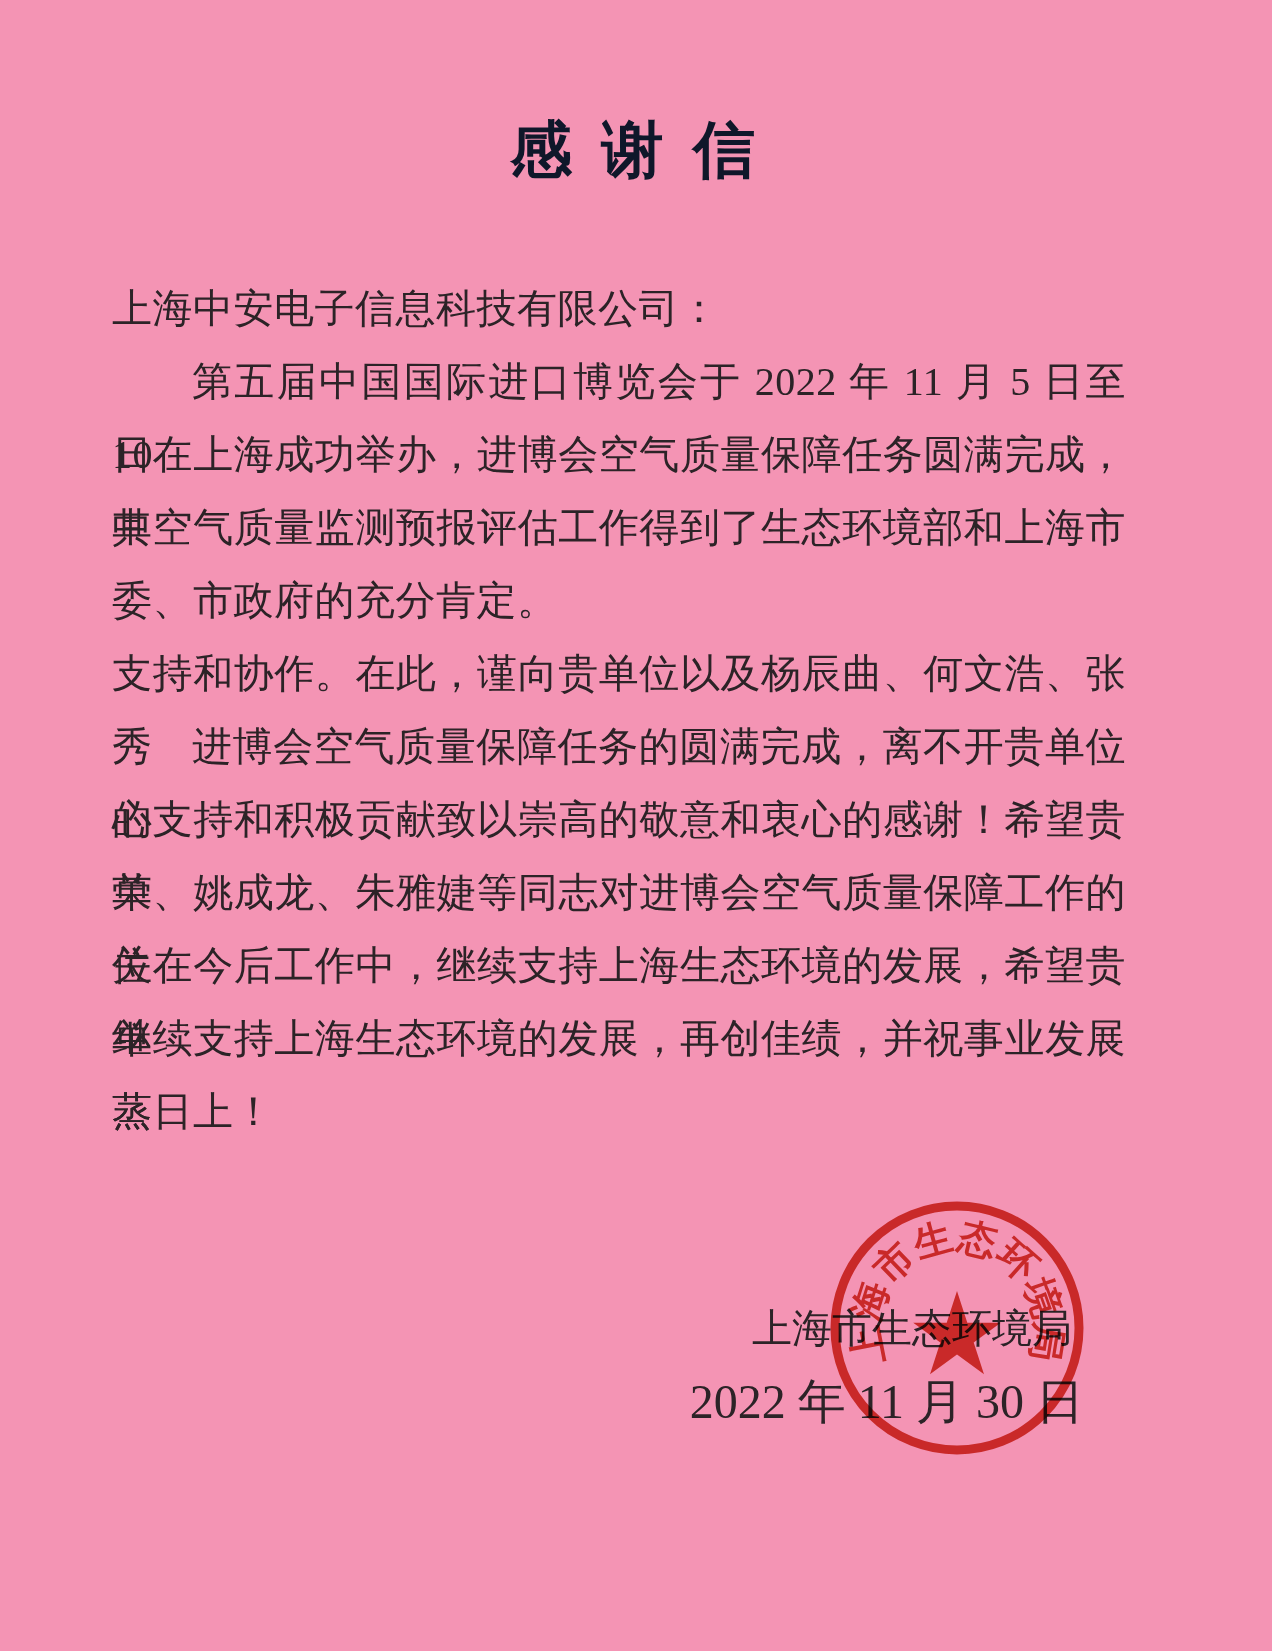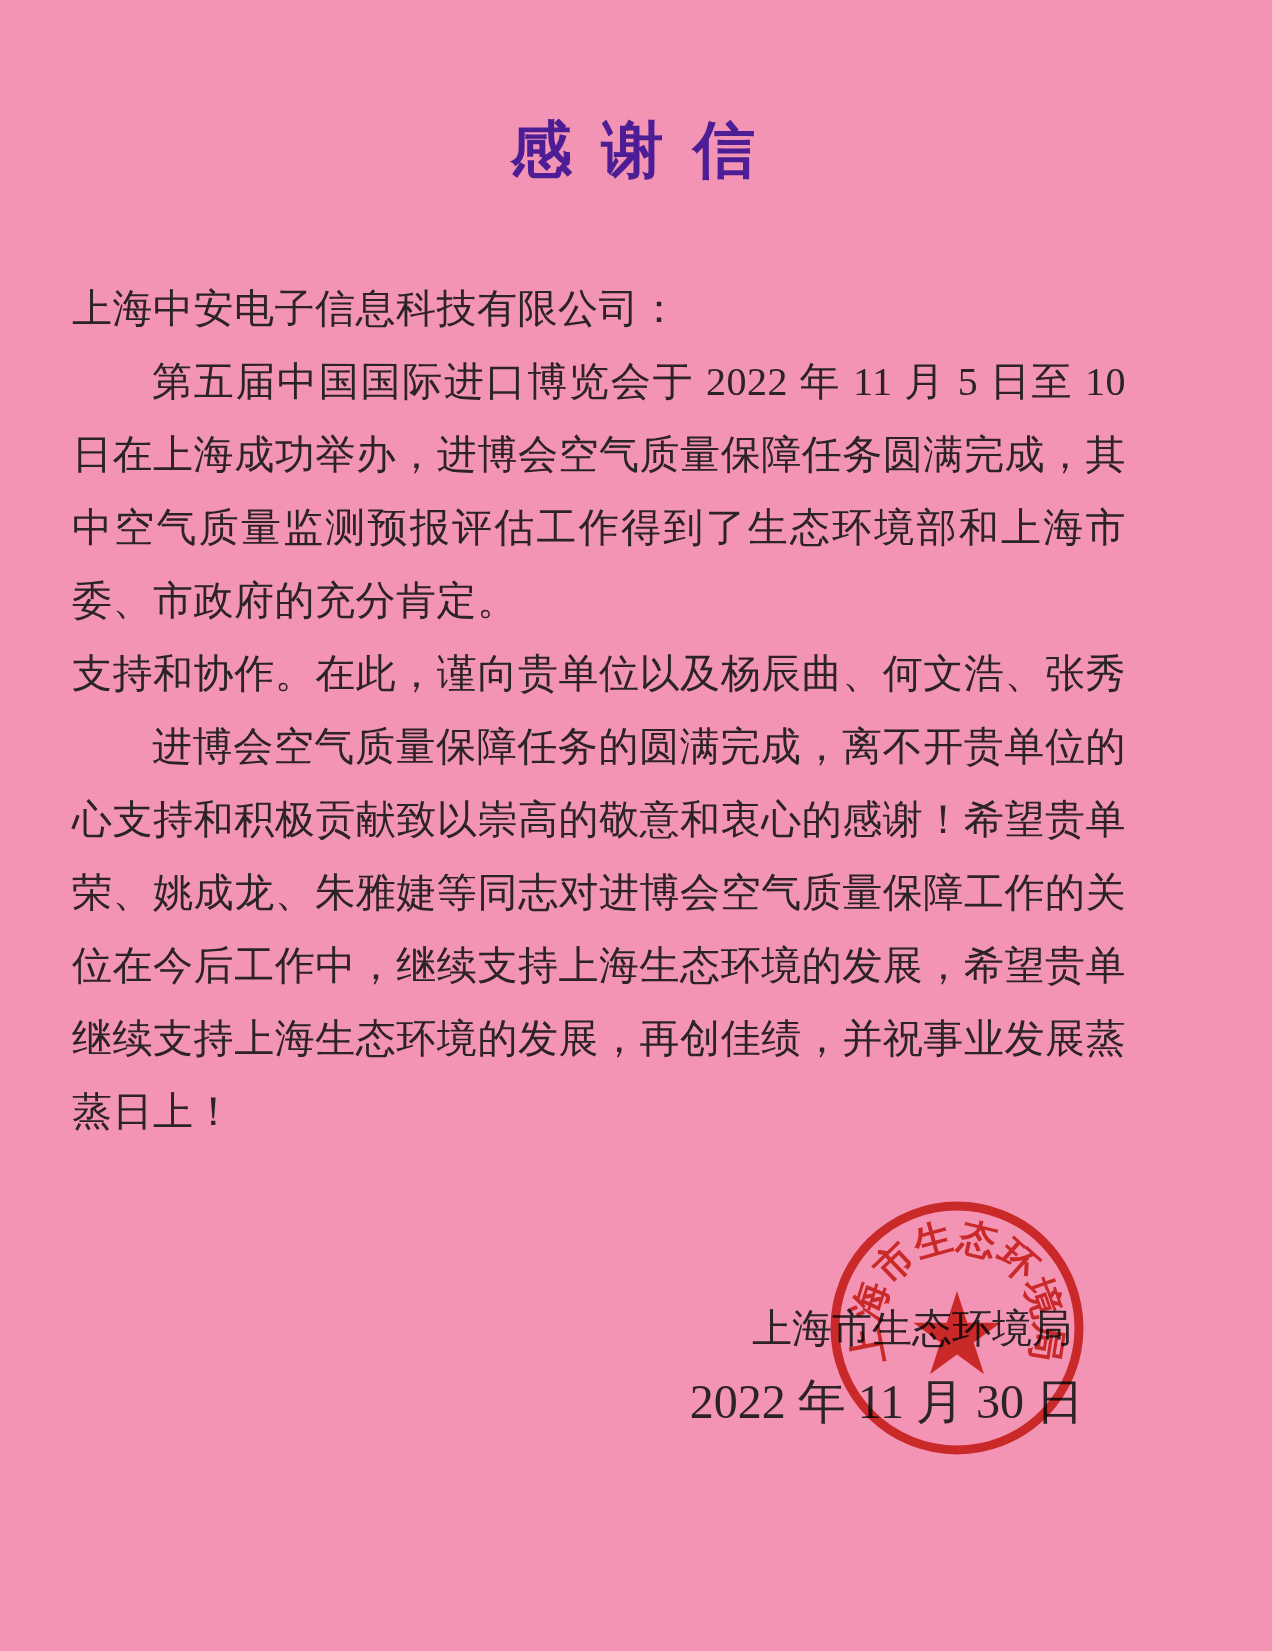--- a/index.html
+++ b/index.html
@@ -12,25 +12,25 @@
     color: #2c2327;
     overflow: hidden;
   }
   .title {
     margin: 118px 0 0 0;
     text-align: center;
     font-size: 62px;
     line-height: 64px;
     font-weight: 700;
     letter-spacing: 7px;
-    color: #4c1d95;
+    color: #0f172a;
   }
   .body-block {
     margin-top: 90px;
-    padding: 0 146px 0 72px;
+    padding: 0 146px 0 112px;
   }
   .line {
     font-size: 40px;
     height: 73px;
     line-height: 73px;
     letter-spacing: 0.5px;
   }
   .just {
     text-align: justify;
     text-align-last: justify;

